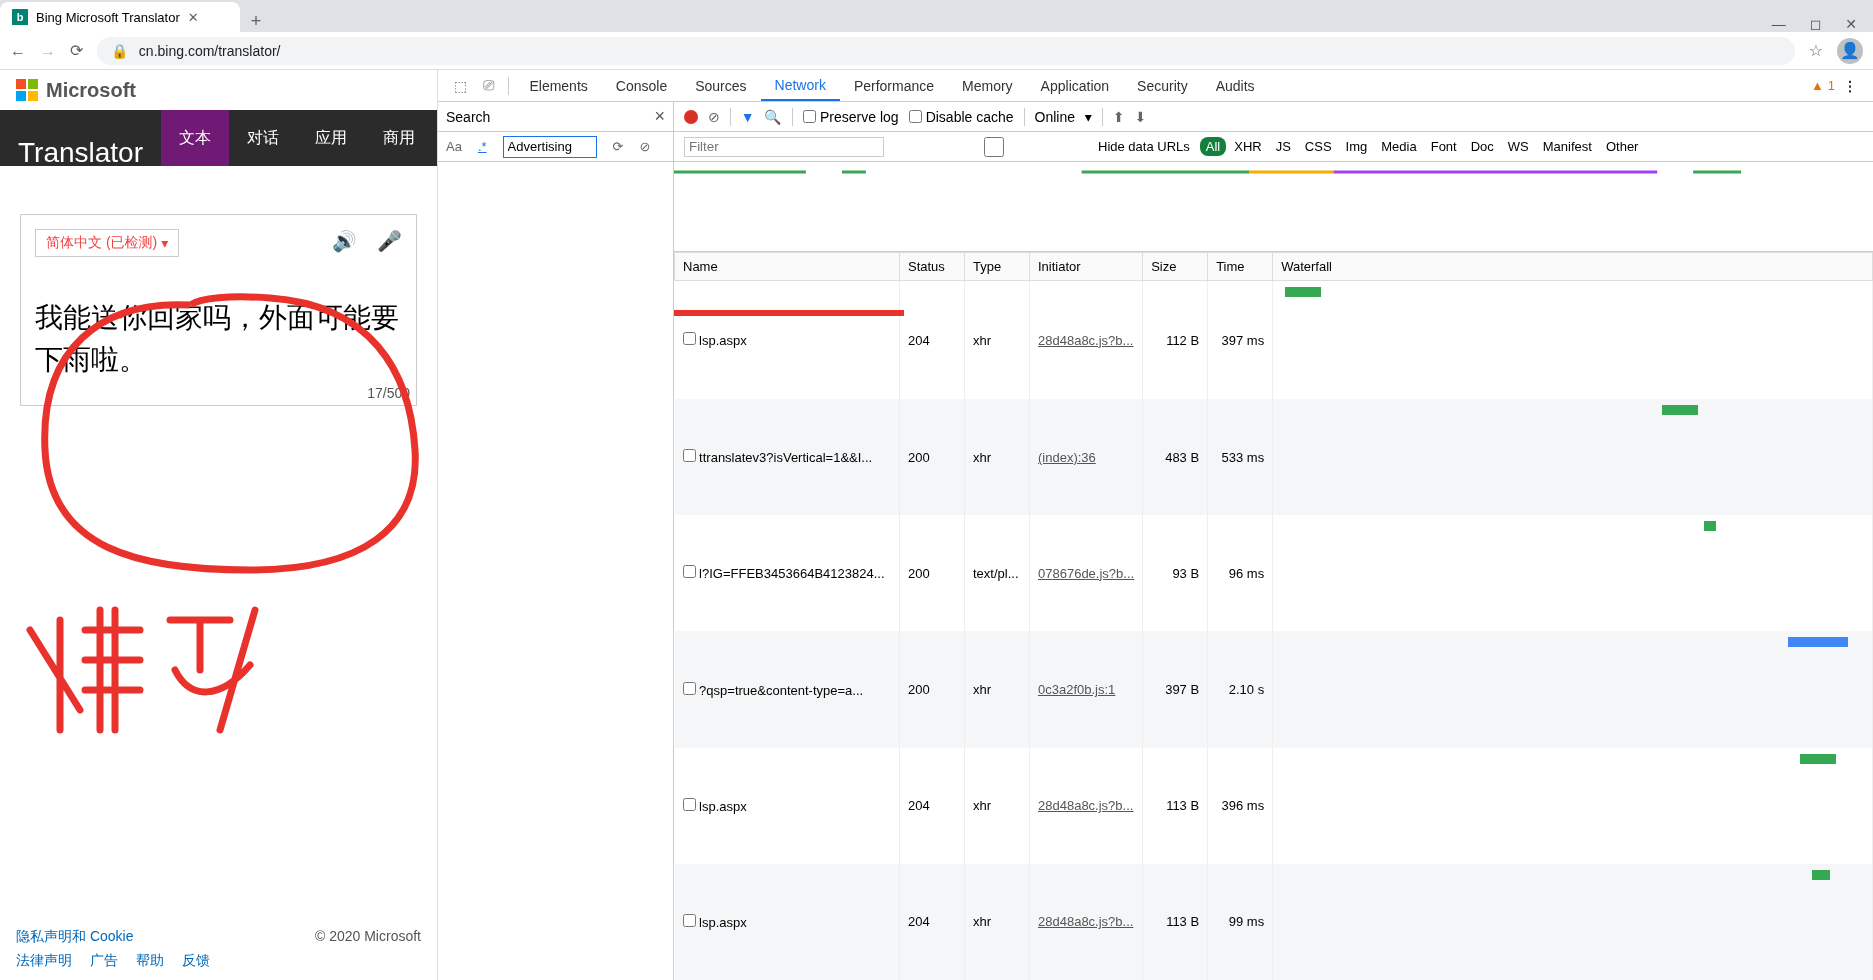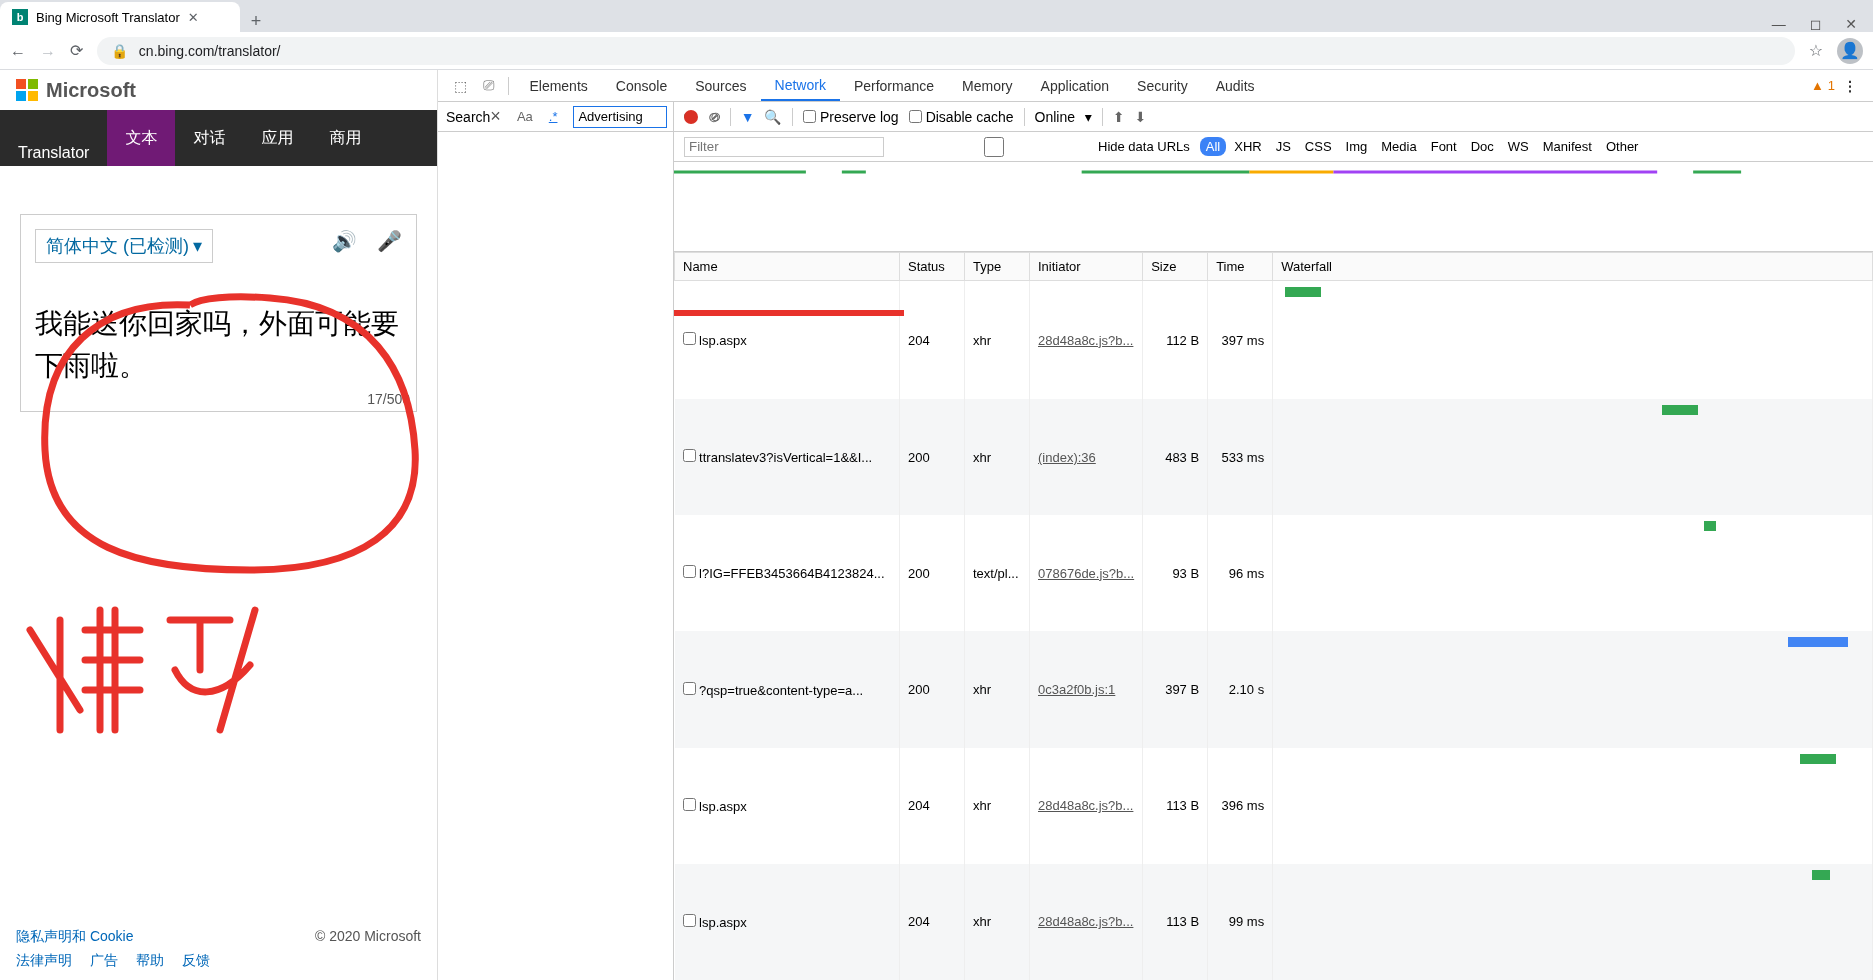--- a/index.html
+++ b/index.html
@@ -21,64 +21,64 @@
 
 .content { display: flex; height: calc(100% - 70px); }
 .page { width: 438px; border-right: 1px solid #ddd; position: relative; background:#fff; }
 .devtools { flex: 1; display: flex; flex-direction: column; }
 
 
 .ms-header { height: 40px; display:flex; align-items:center; gap:8px; padding-left:16px; font-size:20px; font-weight:600; color:#555; }
 .ms-logo { display:flex; flex-wrap:wrap; width:22px; height:22px; gap:2px; }
 .ms-logo span { width:10px; height:10px; }
 .nav-dark { height: 56px; background:#2b2b2b; color:#fff; display:flex; align-items:center; }
-.nav-dark .brand { padding:0 18px; font-size:16px; font-weight:300;margin-top:30px; }
+.nav-dark .brand { padding:0 18px; font-size:28px; font-weight:300;margin-top:30px; }
 .nav-dark .tab-item { padding:0 18px; height:100%; display:flex; align-items:center; font-size:16px; cursor:pointer; }
 .nav-dark .tab-item.active { background:#701a75; }
 .translator-box { margin: 48px 20px 0 20px; border:1px solid #ccc; position:relative; padding: 14px 14px 24px 14px; }
-.lang-sel { display:inline-flex; align-items:center; gap:4px; border:1px solid #ccc; padding:4px 10px; font-size:18px; color:#0369a1; cursor:pointer; }
+.lang-sel { display:inline-flex; align-items:center; gap:4px; border:1px solid #ccc; padding:4px 10px; font-size:14px; color:#ef4444; cursor:pointer; }
 .src-text { margin-top: 40px; font-size: 28px; line-height:1.5; }
 .char-count { position:absolute; right:6px; bottom:4px; font-size:14px; color:#555; }
 .src-actions { position:absolute; top:14px; right:14px; display:flex; gap:20px; color:#555; font-size:20px; }
 .footer { position:absolute; bottom:10px; left:16px; right:16px; font-size:14px; color:#0067b8; display:flex; flex-direction:column; gap:6px; }
 .footer .row { display:flex; gap:18px; }
 .copyright { color:#555; }
 
 
 .anno { position:absolute; pointer-events:none; }
 
 
 .dt-tabs { height: 32px; border-bottom:1px solid #ccc; display:flex; align-items:center; font-size:14px; color:#333; gap:0; padding:0 8px; }
 .dt-tabs .dt-icon { padding:0 8px; color:#666; cursor:pointer; }
 .dt-tabs .sep { width:1px; height:18px; background:#ccc; margin:0 6px; }
 .dt-tabs .dt-tab { padding:0 14px; height:100%; display:flex; align-items:center; cursor:pointer; }
 .dt-tabs .dt-tab.active { color:#1a73e8; border-bottom:2px solid #1a73e8; }
 .dt-tabs .warn { margin-left:auto; color:#e37400; display:flex; align-items:center; gap:4px; font-size:13px; }
 .dt-tabs .menu { padding:0 8px; font-weight:bold; cursor:pointer; }
 
 .dt-body { display:flex; flex:1; min-height:0; }
-.dt-left { width:236px; border-right:1px solid #ccc; display:flex; flex-direction:row; }
+.dt-left { width:236px; border-right:1px solid #ccc; display:flex; flex-direction:column; }
 .dt-search { height:30px; border-bottom:1px solid #ccc; display:flex; align-items:center; padding:0 8px; font-size:14px; }
 .dt-search .x { margin-left:auto; font-size:18px; color:#555; cursor:pointer; }
 .dt-filterrow { height:30px; border-bottom:1px solid #ccc; display:flex; align-items:center; padding:0 8px; gap:16px; font-size:13px; }
 .dt-filterrow input { width:94px; height:22px; border:1px solid #1a73e8; padding:0 4px; font-size:13px; }
 .dt-filterrow .ic { color:#666; cursor:pointer; }
 
 .dt-right { flex:1; display:flex; flex-direction:column; min-width:0; }
 .dt-toolbar { height:30px; border-bottom:1px solid #ccc; display:flex; align-items:center; padding:0 10px; gap:10px; font-size:14px; }
 .record { width:14px; height:14px; border-radius:50%; background:#d93025; }
 .no-ic { color:#666; }
 .filter-ic { color:#1a73e8; }
 .chk { display:flex; align-items:center; gap:4px; }
 .sep2 { width:1px; height:18px; background:#ccc; }
 .online { display:flex; align-items:center; gap:2px; }
 .dt-filters { height:30px; border-bottom:1px solid #ccc; display:flex; align-items:center; padding:0 10px; gap:10px; font-size:13px; }
 .dt-filters input { width:200px; height:20px; border:1px solid #ccc; padding:0 4px; }
 .type-pill { padding:2px 6px; cursor:pointer; }
-.type-pill.active { background:#3b82f6; color:#fff; border-radius:8px; }
+.type-pill.active { background:#15803d; color:#fff; border-radius:8px; }
 .timeline { height:90px; border-bottom:1px solid #ccc; position:relative; }
 .timeline .ticks { height:22px; display:flex; border-bottom:1px solid #eee; }
 .timeline .tick { flex:1; text-align:right; font-size:11px; color:#666; padding-right:4px; border-right:1px solid #eee; }
 .timeline svg { width:100%; height:68px; }
 
 .net-table { flex:1; display:flex; overflow:hidden; }
 .net-table table { border-collapse:collapse; width:100%; font-size:13px; }
 .net-table th { text-align:left; font-weight:normal; padding:6px 8px; border:1px solid #ddd; background:#fafafa; }
 .net-table td { padding:4px 8px; border-right:1px solid #eee; white-space:nowrap; overflow:hidden; text-overflow:ellipsis; }
 .net-table tbody tr:nth-child(even){ background:#f5f6f7; }

